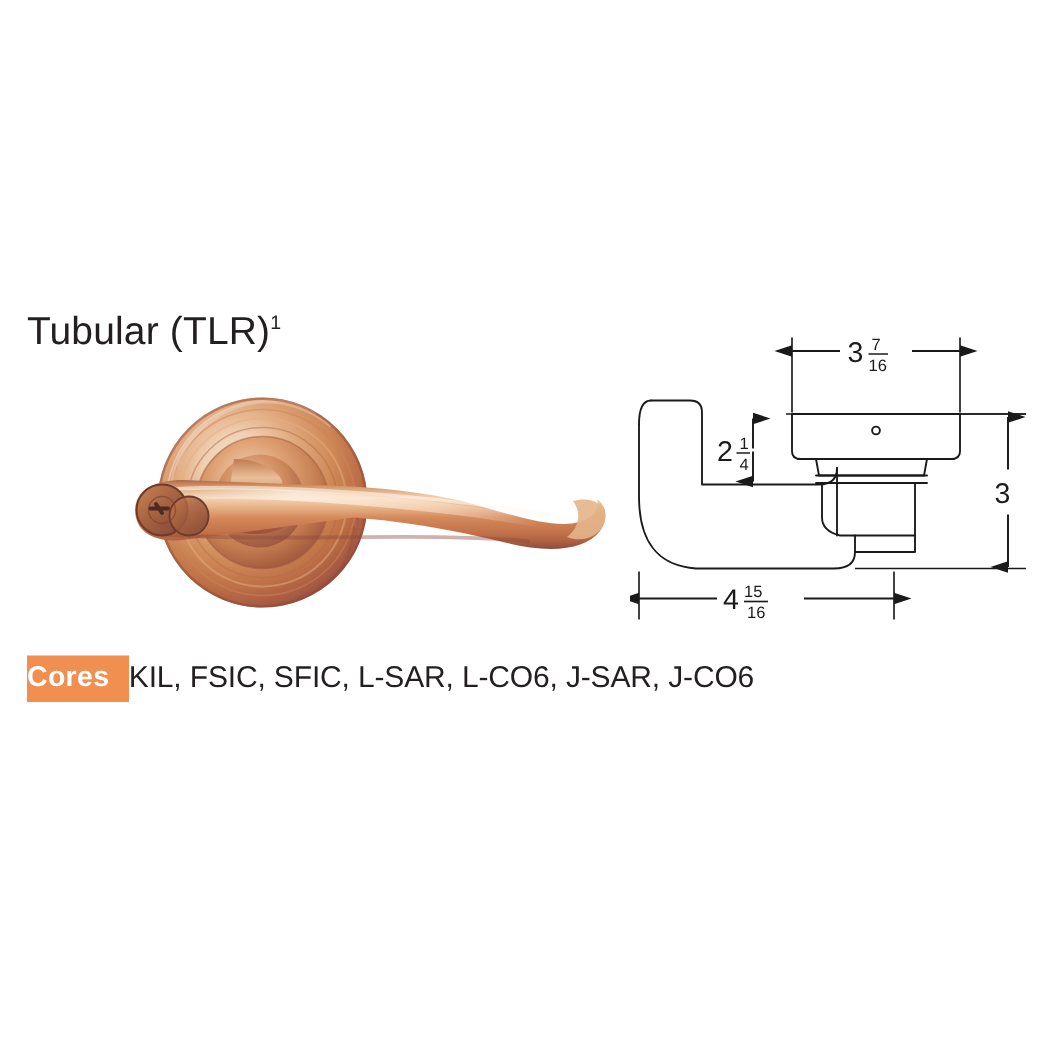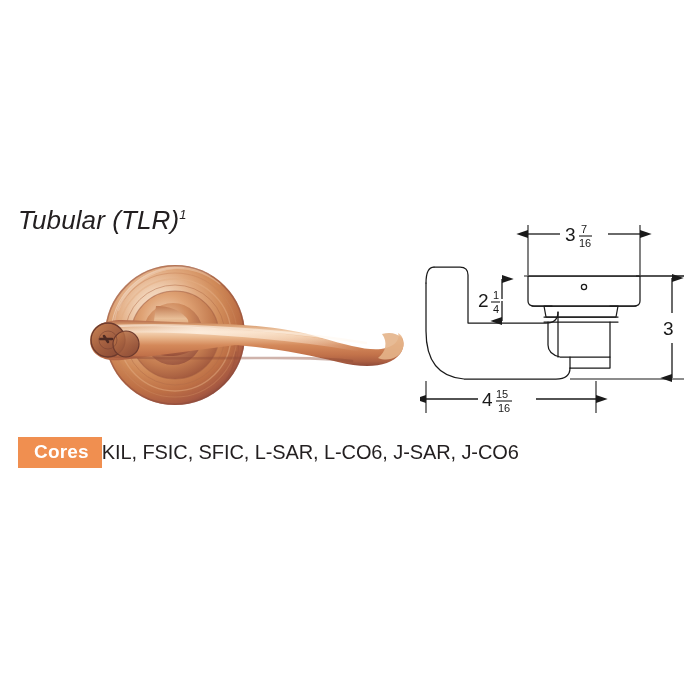--- a/index.html
+++ b/index.html
@@ -25,21 +25,20 @@
   
   .title {
     position: absolute;
     left: 18px;
     top: 205px;
     font-size: 26px;
     font-weight: 400;
     letter-spacing: 0.1px;
     color: #231f20;
     white-space: nowrap;
-    font-style: italic;
   }
   .title sup {
     font-size: 13px;
     vertical-align: super;
     line-height: 0;
   }
 
   
   .photo {
     position: absolute;
@@ -55,21 +54,21 @@
     left: 18px;
     top: 437px;
     display: flex;
     align-items: center;
   }
   .cores-badge {
     background: #f08f50;
     color: #ffffff;
     font-size: 19px;
     font-weight: bold;
-    padding: 4px 13px 5px 16px;
+    padding: 4px 13px 5px 0;
     line-height: 1.15;
     letter-spacing: 0.2px;
     white-space: nowrap;
   }
   .cores-list {
     font-size: 20px;
     font-weight: 400;
     color: #231f20;
     letter-spacing: -0.1px;
     white-space: nowrap;

